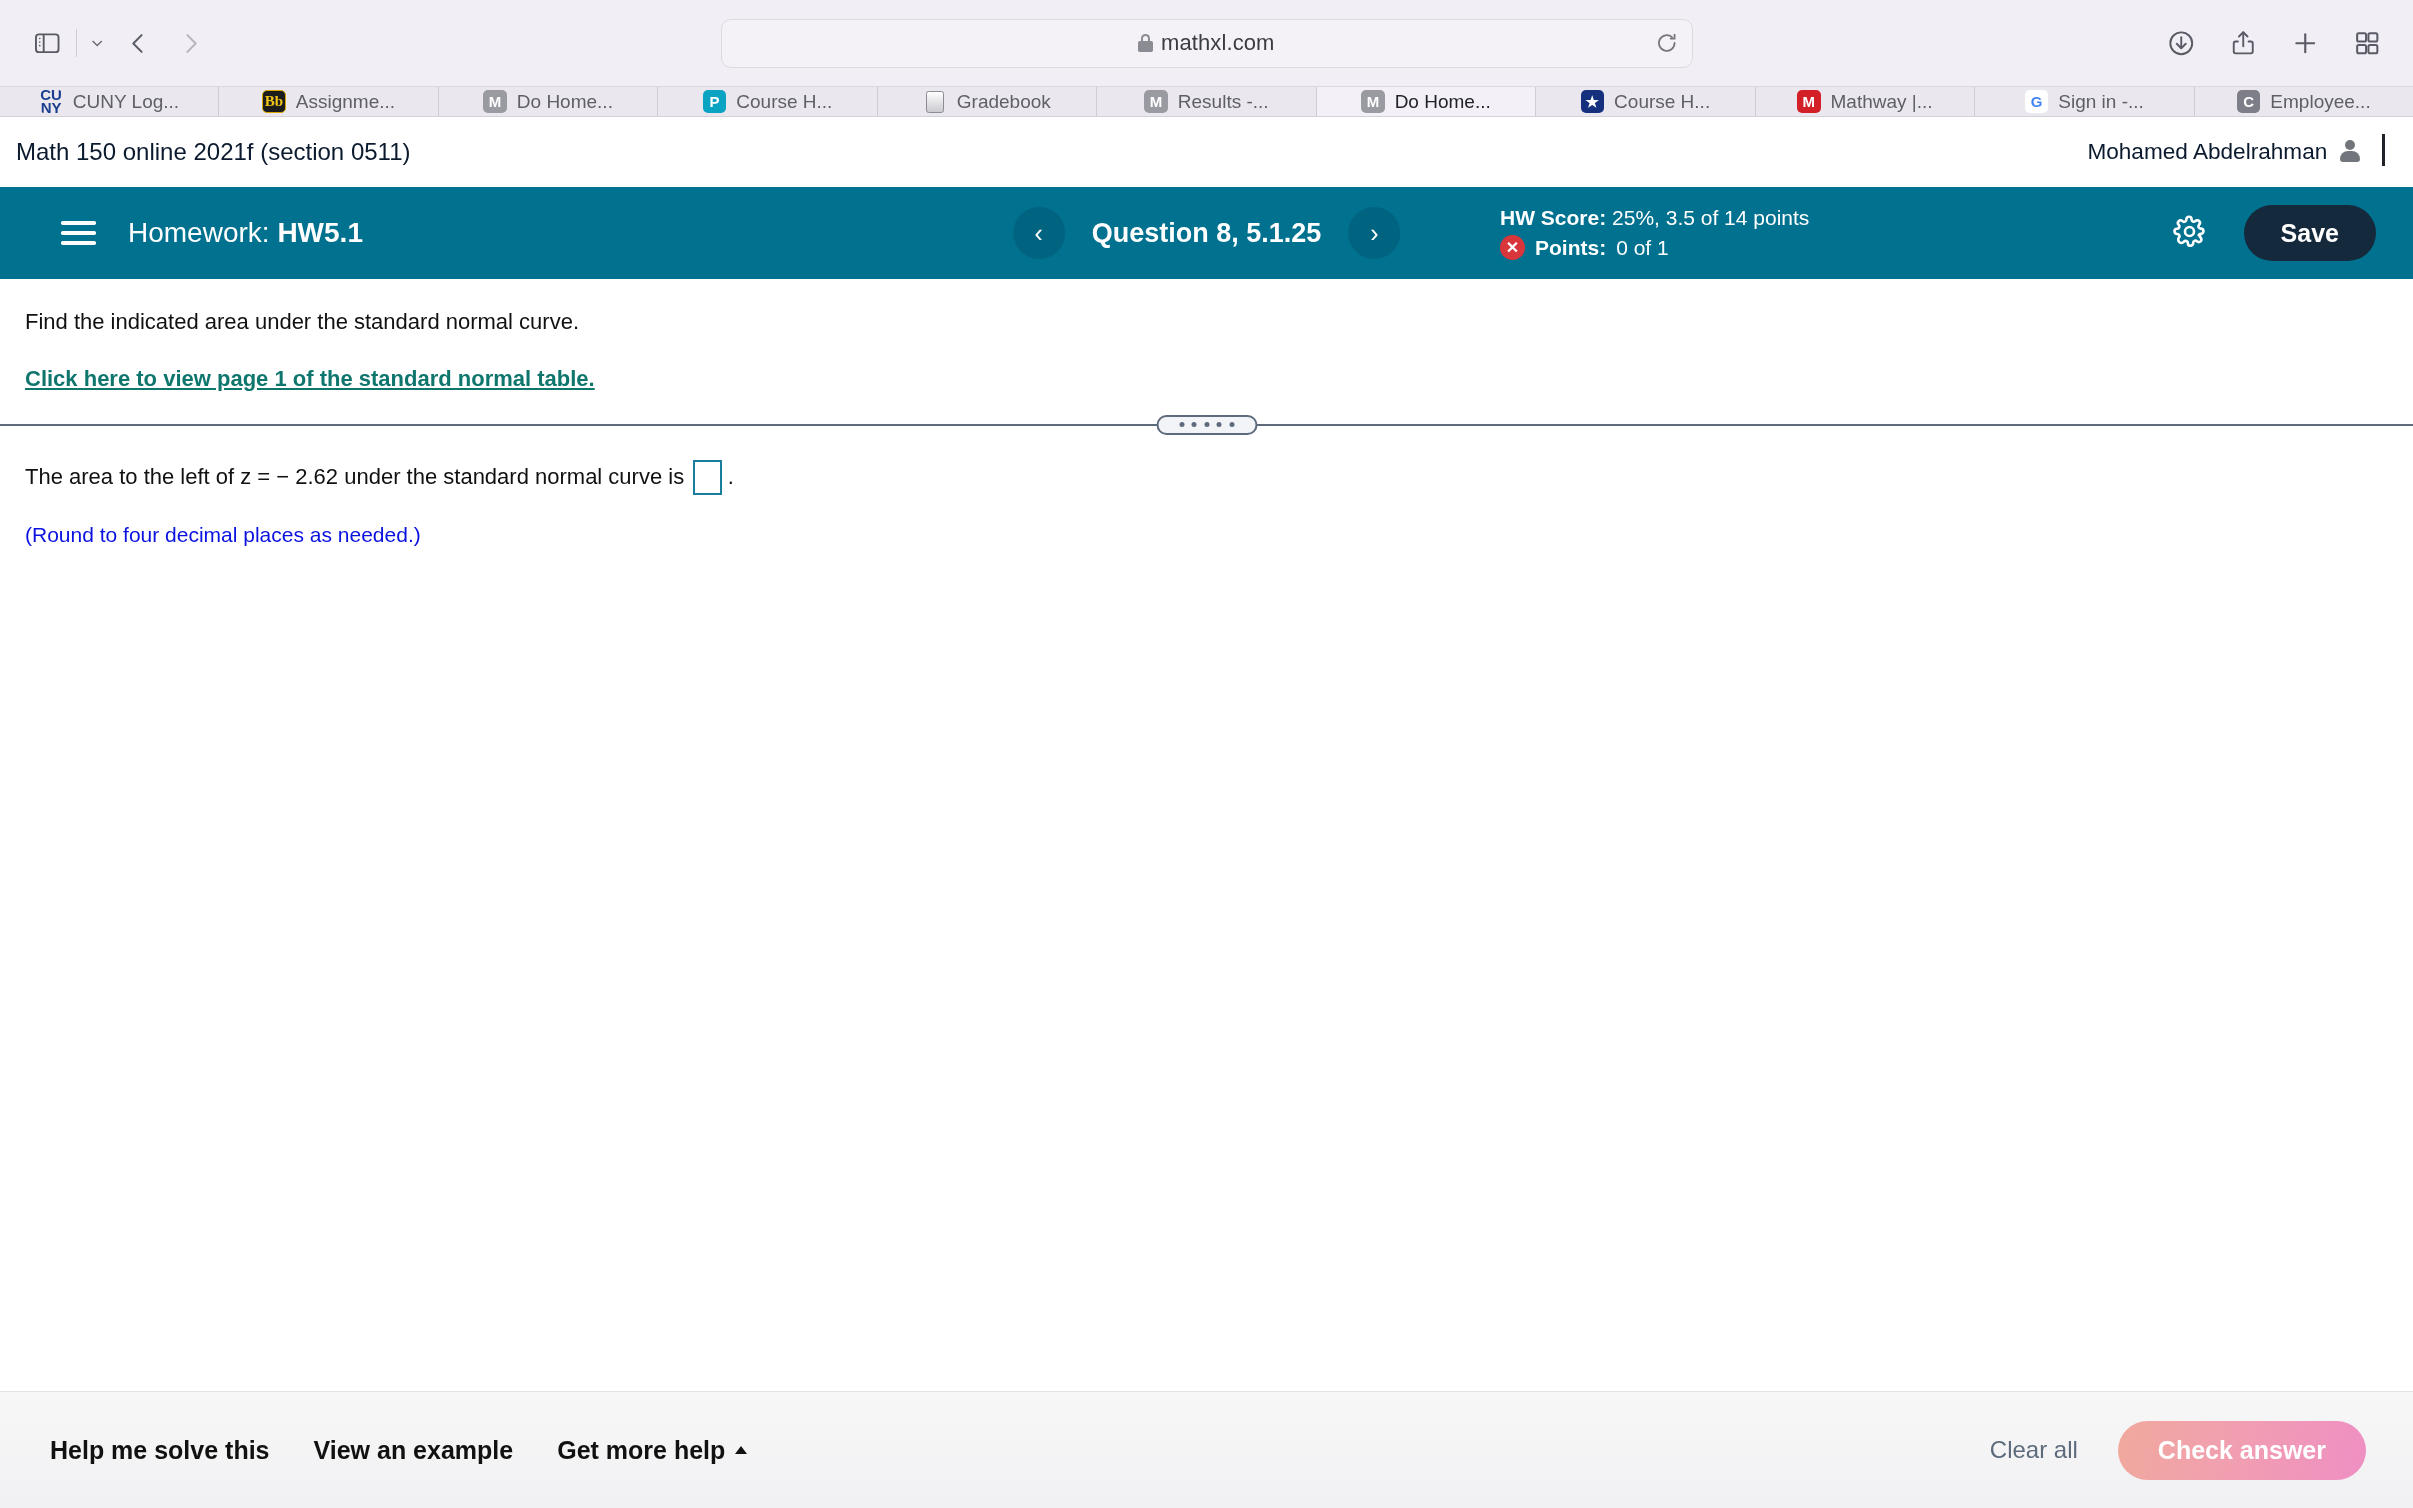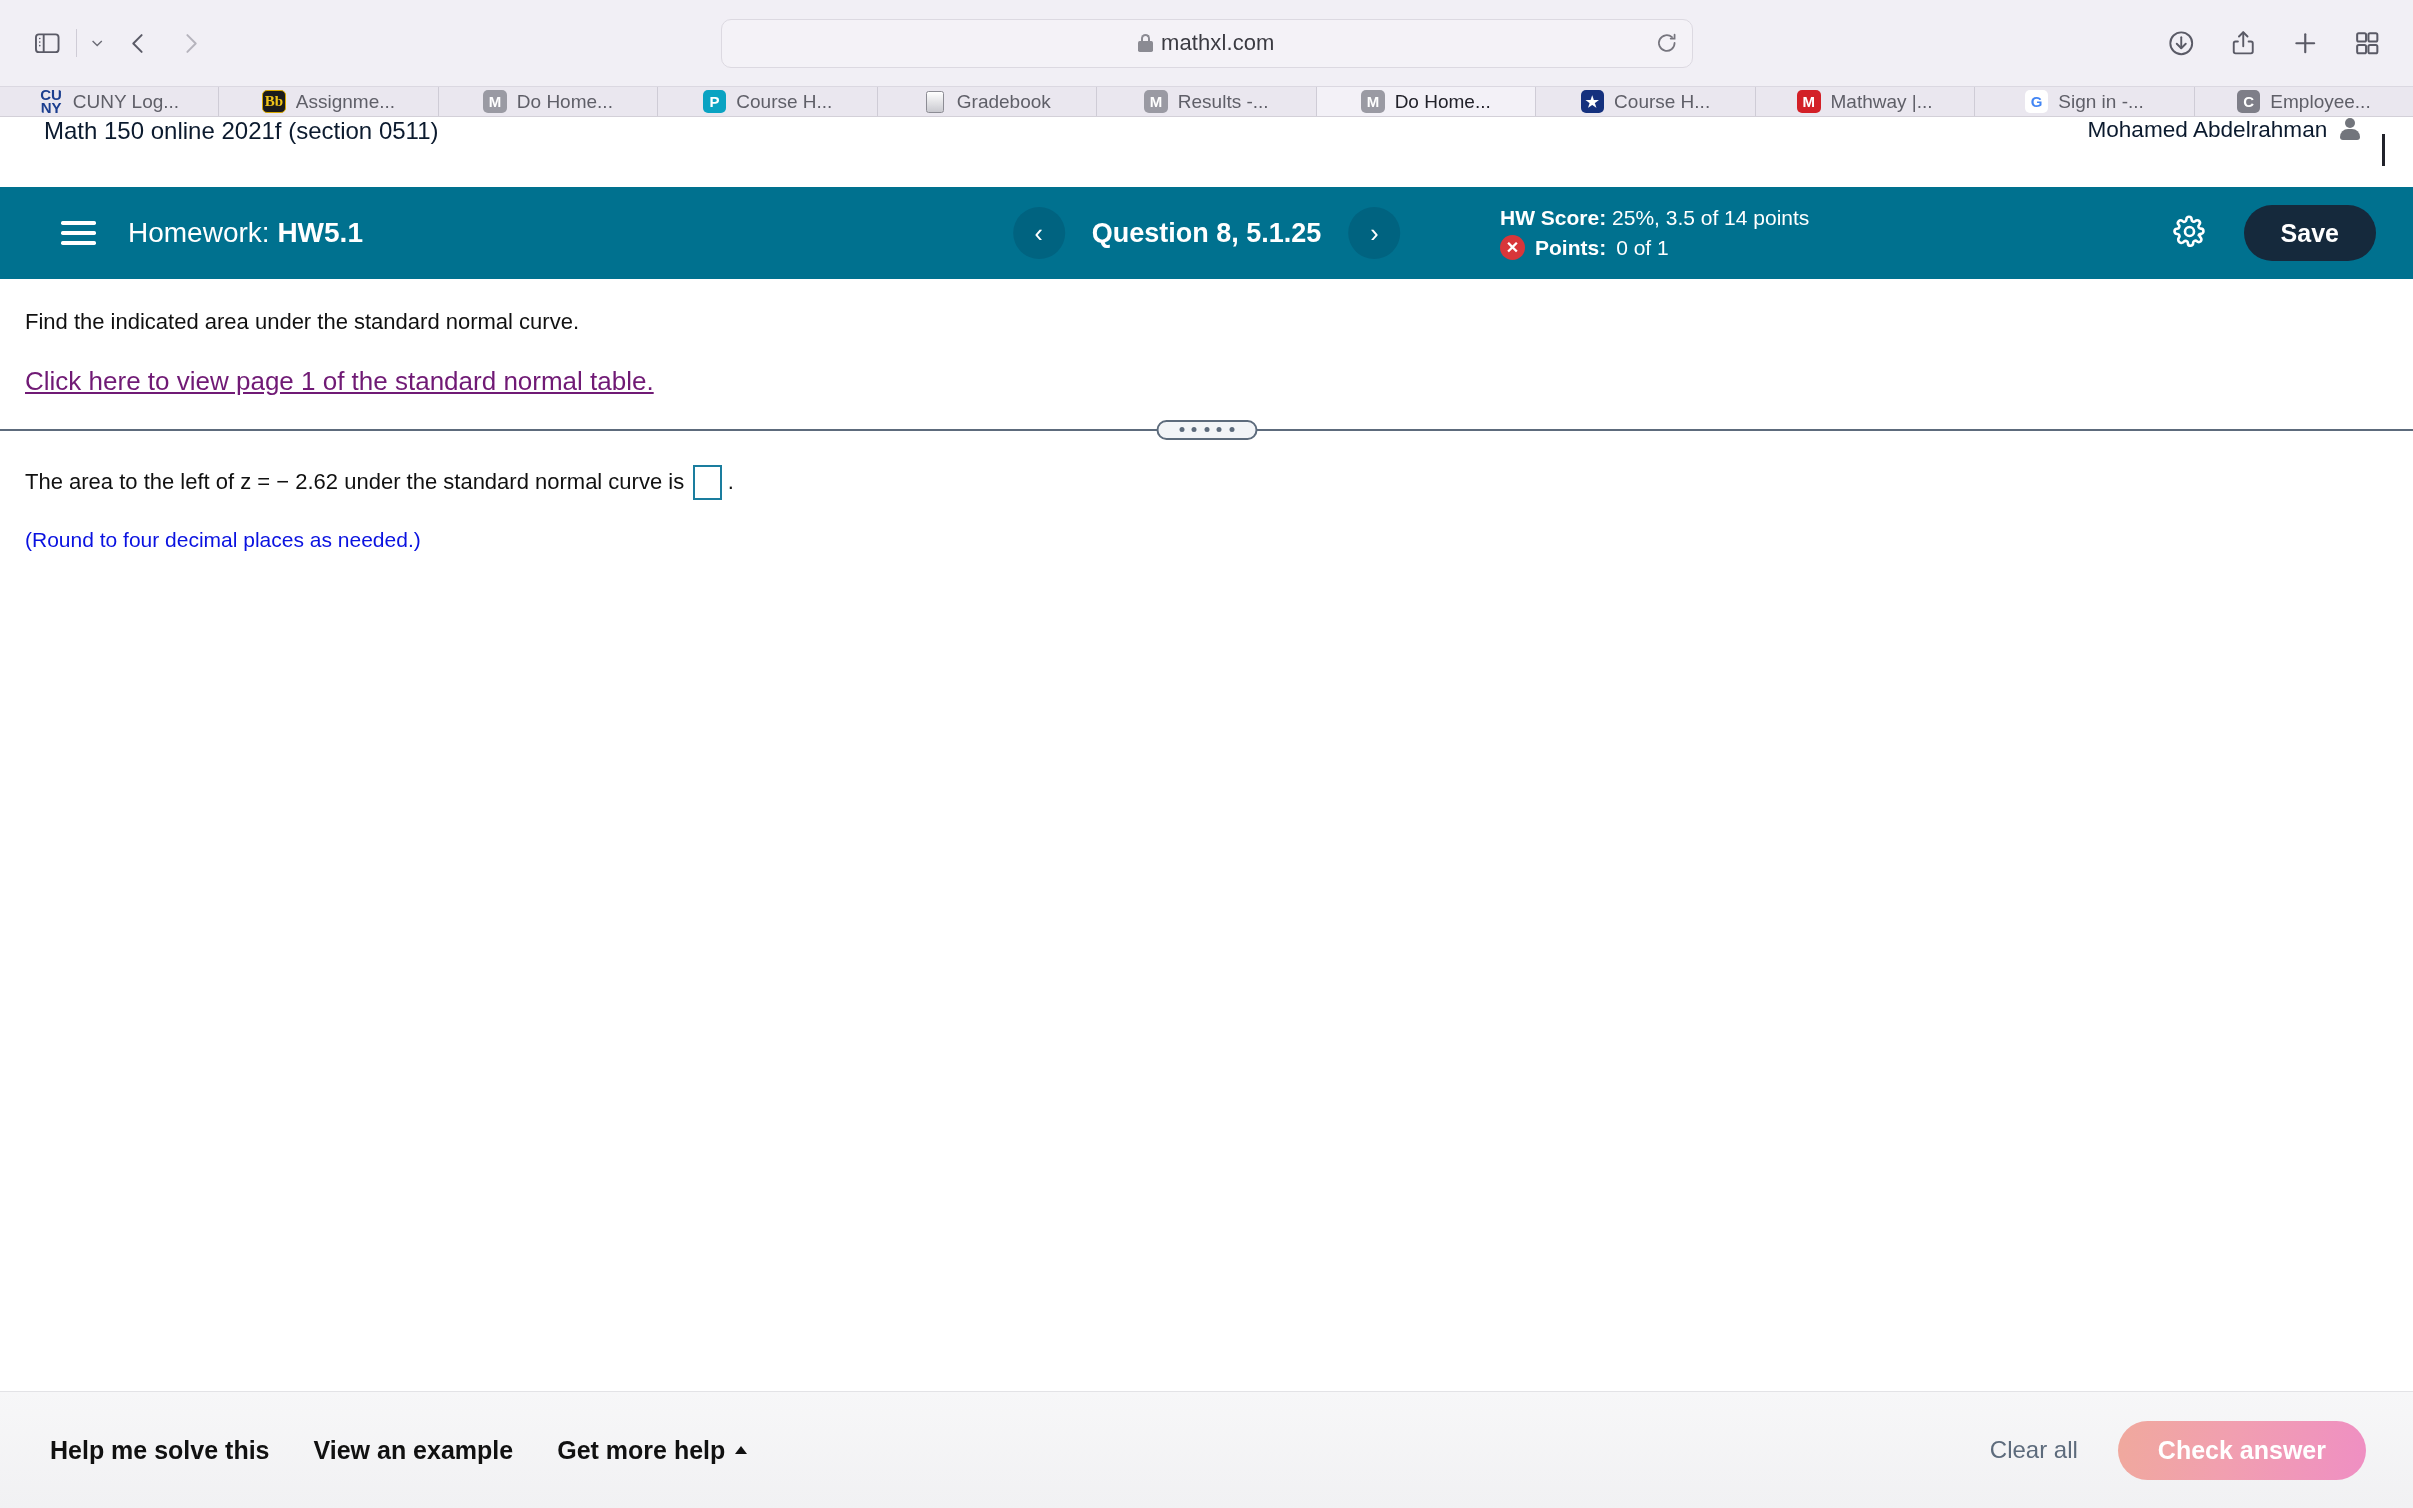--- a/index.html
+++ b/index.html
@@ -112,22 +112,22 @@
   .fav-doc{ background: linear-gradient(#fff, #c9c9cf); border: 1.3px solid #8c8c94; border-radius: 2.5px; width:18.4px; height:22px;}
   .fav-star { background: #15317e; color: #fff; font-size: 14.2px; border-radius: 2.5px 2.5px 50% 50%;}
   .fav-mathway { background: #d32027; color: #fff; font-size: 15px; border-radius: 3.4px; font-weight: 900;}
   .fav-google { background: #fff; border-radius: 50%; font-size: 16px; color:#4285f4; font-weight:900;}
   .fav-c { background: #7e7e88; color: #fff; font-size: 16px; border-radius: 5.9px; }
   .tab-label { overflow: hidden; text-overflow: clip; }
 
   
   .page-header {
     height: 70px;
-    display: flex; 
-    padding: 0 30px 0 44px;
+    display: flex; align-items: center;
+    padding: 0 30px 0 16px;
     background: #fff;
     position: relative;
   }
   .course-title {
     font-size: 24px;
     color: #0b1a2e;
   }
   .user-area {
     position: absolute; right: 52px;
     display: flex; align-items: center; gap: 11.7px;
@@ -189,23 +189,24 @@
     font-size: 25px; font-weight: bold;
   }
 
   
   .q-body { padding: 28.5px 0 0 25px; background:#fff; }
   .q-line { font-size: 22px; color: #111; margin-bottom: 0; line-height: 1.25; }
   .q-sub { font-size: 22px; color: #111; margin-top: 22px; margin-left: 40px; }
   .q-links { margin-top: 28.5px; }
   .q-link {
     display: block;
-    font-size: 26px; color: #701a75;
+    font-size: 22px; color: #0f766e;
     text-decoration: underline;
     line-height: 1.32;
+    font-weight: bold;
   }
 
   .splitter {
     margin-top: 22px;
     position: relative;
     height: 20px;
   }
   .splitter .rule {
     position: absolute; top: 9.2px; left: 0; right: 0;
     height: 2.1px; background: #5d6b7c;

